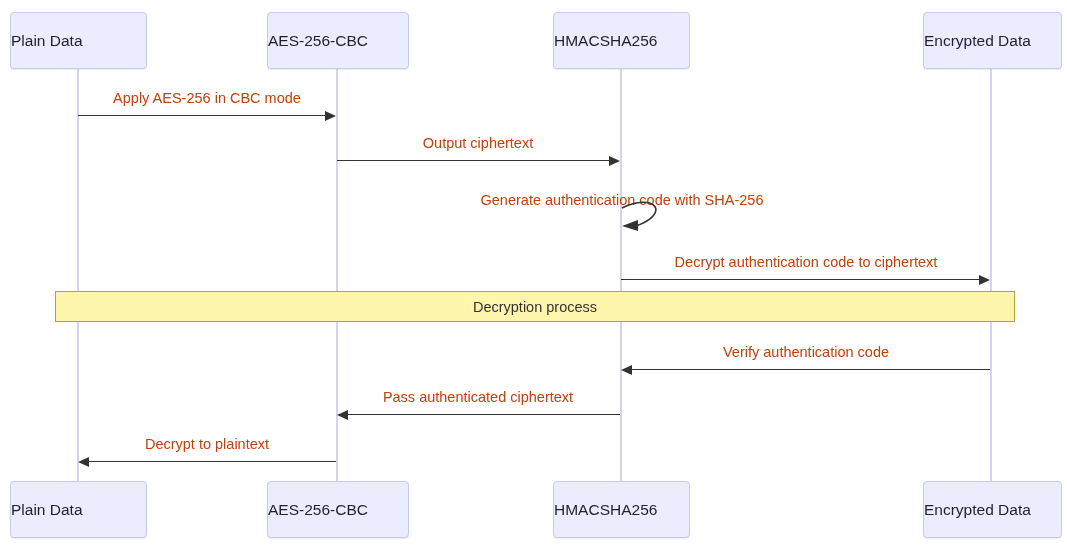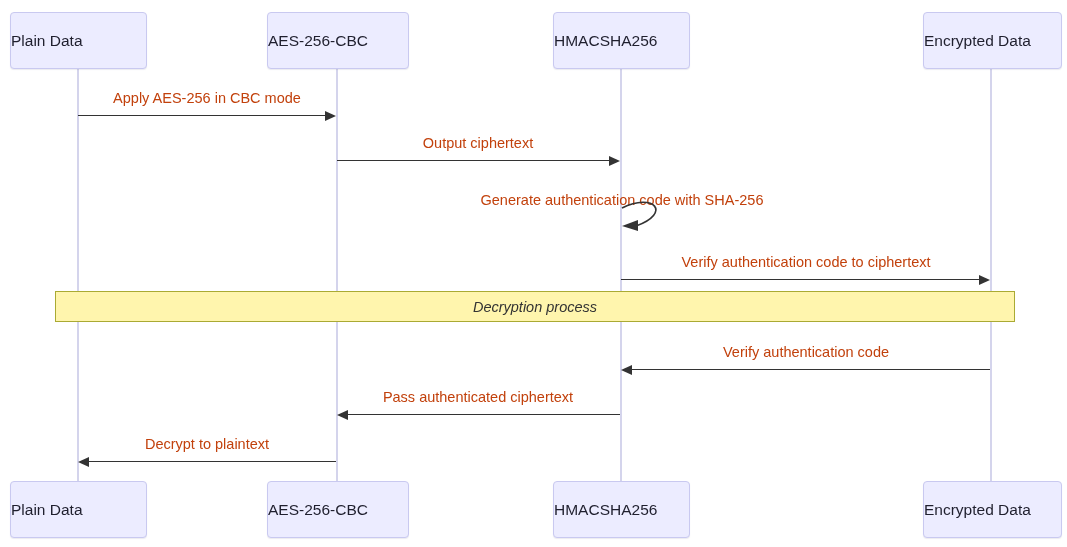--- a/index.html
+++ b/index.html
@@ -29,21 +29,21 @@
   }
   .arrowhead-left {
     position:absolute; width:0; height:0;
     border-top:5px solid transparent; border-bottom:5px solid transparent;
     border-right:11px solid #333333;
   }
   .note-band {
     position:absolute; left:55px; top:291px; width:958px; height:29px;
     background:#FFF5AD; border:1px solid #AAAA33;
     display:flex; align-items:center; justify-content:center;
-    font-size:14.5px; color:#333333;font-style:italic;
+    font-size:14.5px; color:#333333;
   }
   .selfloop { position:absolute; left:620px; top:199px; }
 </style>
 </head>
 <body>
 
 <div id="canvas">
 
   <div class="lifeline" style="left:77px;"></div>
   <div class="lifeline" style="left:336px;"></div>
@@ -70,21 +70,21 @@
   <div class="msg-label" style="left:478px; top:135px;">Output ciphertext</div>
   <div class="msg-line" style="left:337px; top:160px; width:276px;"></div>
   <div class="arrowhead-right" style="left:609px; top:156px;"></div>
 
   <div class="msg-label" style="left:622px; top:192px;">Generate authentication code with SHA-256</div>
   <svg class="selfloop" width="56" height="38">
     <path d="M2,9 C34,-7 52,14 16,27" stroke="#333333" stroke-width="1.7" fill="none"></path>
     <polygon points="18,21 2,27 18,32" fill="#333333"></polygon>
   </svg>
 
-  <div class="msg-label" style="left:806px; top:254px;">Verify authentication code to ciphertext</div>
+  <div class="msg-label" style="left:806px; top:254px;">Decrypt authentication code to ciphertext</div>
   <div class="msg-line" style="left:621px; top:279px; width:361px;"></div>
   <div class="arrowhead-right" style="left:979px; top:275px;"></div>
 
   <div class="note-band">
     <span>Decryption process</span>
   </div>
 
   <div class="msg-label" style="left:806px; top:344px;text-align:center;">Verify authentication code</div>
   <div class="msg-line" style="left:629px; top:369px; width:361px;"></div>
   <div class="arrowhead-left" style="left:621px; top:365px;"></div>

